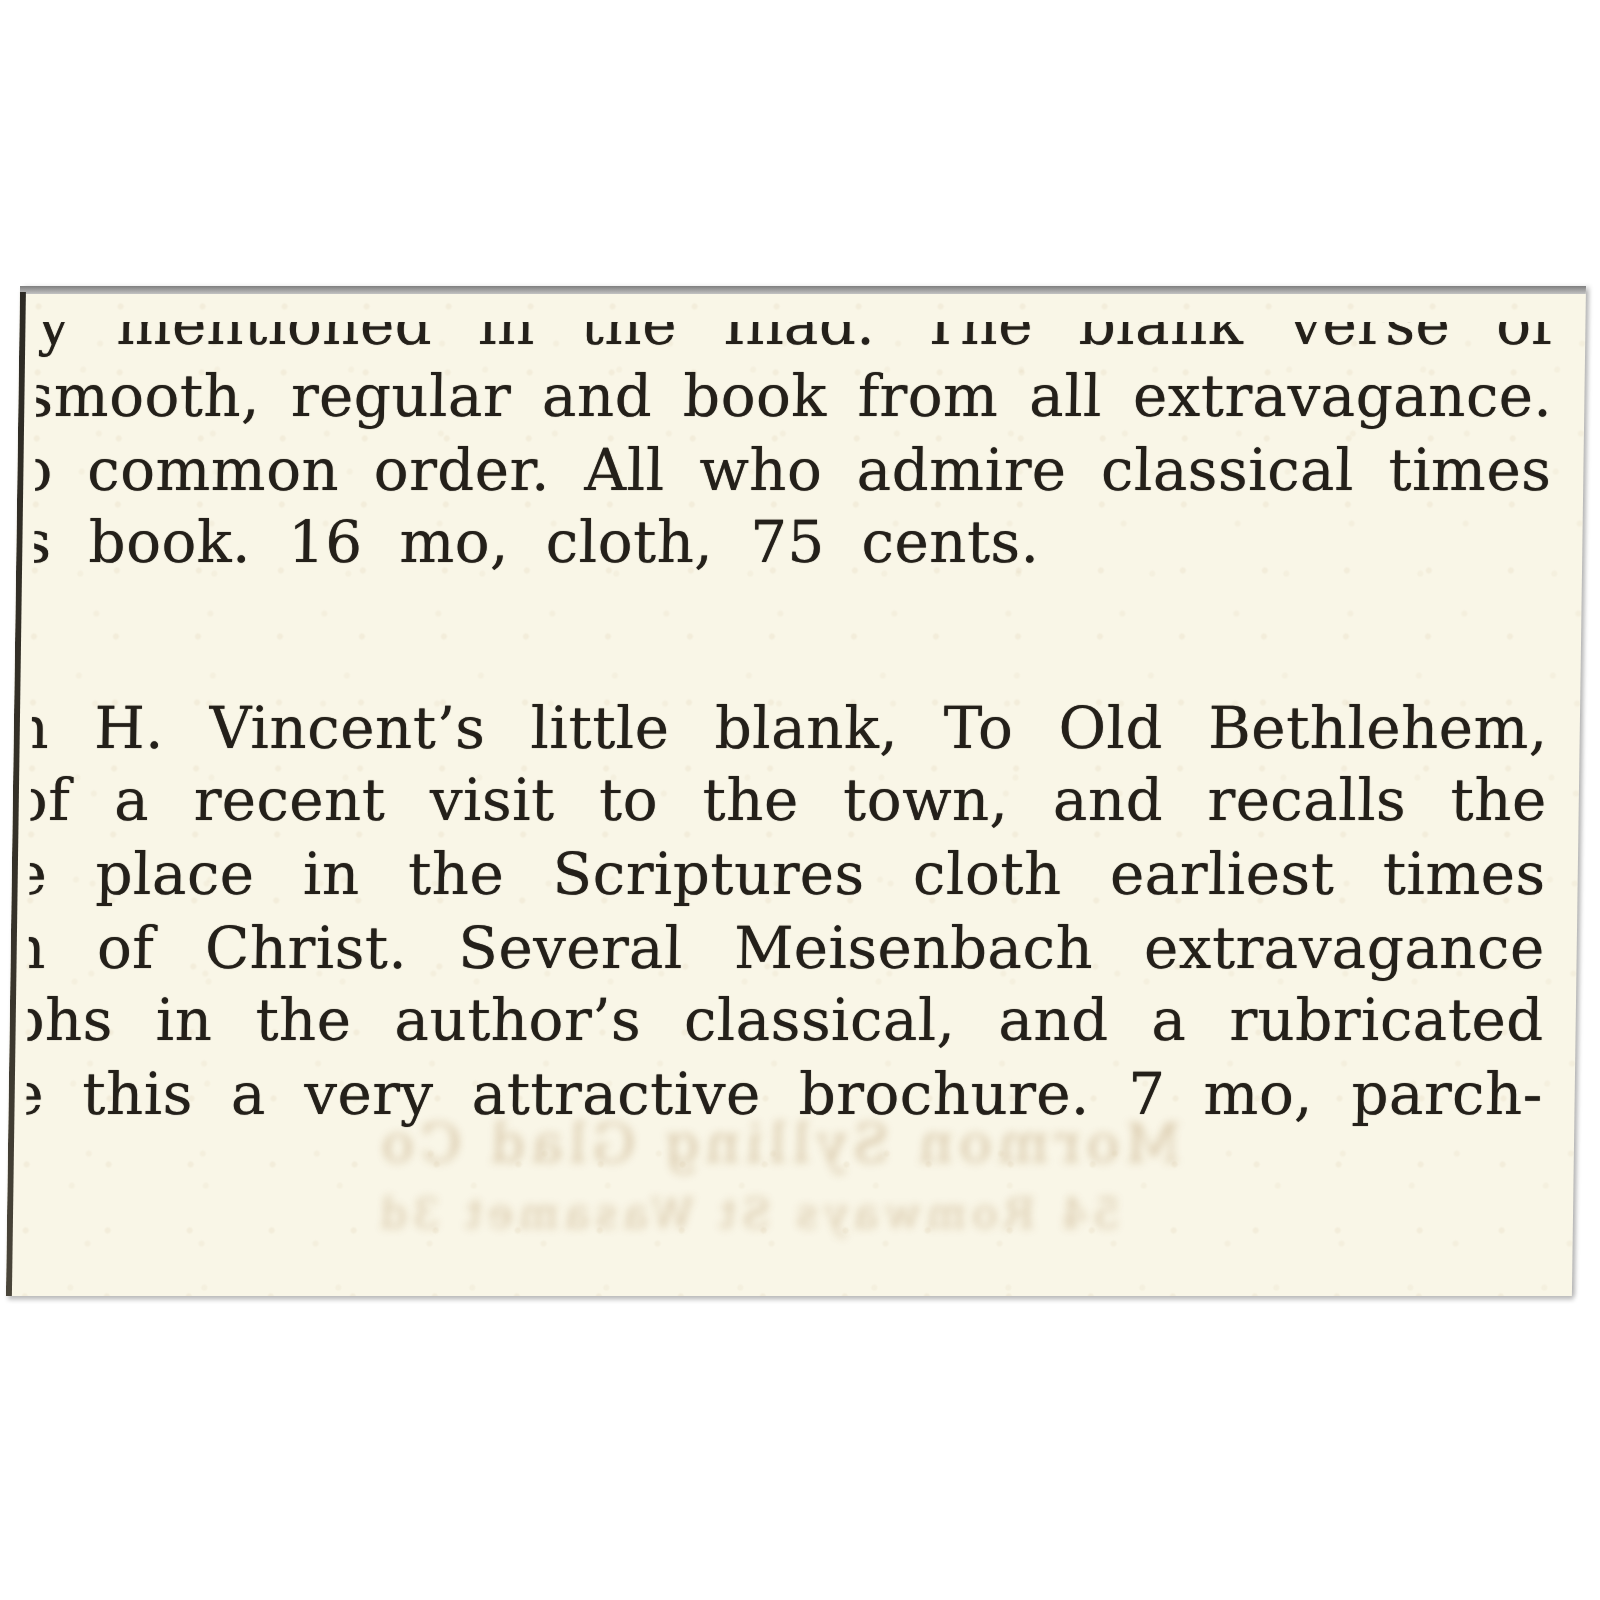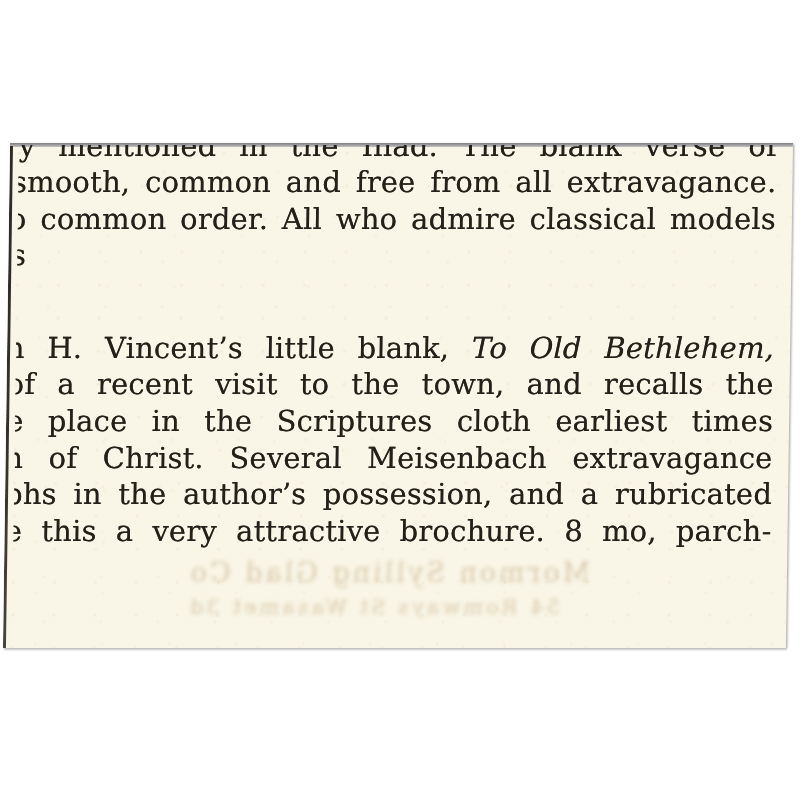--- a/index.html
+++ b/index.html
@@ -57,20 +57,21 @@
     line-height: 36.6px;
     letter-spacing: 0.2px;
     word-spacing: 2px;
     text-shadow: 0 0 0.5px rgba(36,32,26,0.75);
   }
 
   
   .cutline {
     height: 19px;
     overflow: hidden;
+    margin-top: 16px;
   }
   .cutline > span {
     display: block;
     margin-top: -17.5px;
     text-align: justify;
     text-align-last: justify;
   }
 
   .line {
     white-space: nowrap;
@@ -87,21 +88,21 @@
   
   .cc {
     display: inline-flex;
     width: 0.30em;
     overflow: hidden;
     justify-content: flex-end;
   }
 
   .spacer { height: 56px; }
 
-  .italic { font-style: italic; }
+  .italic { }
 
   
   .ghost {
     position: absolute;
     left: 95px;
     top: 414px;
     width: 580px;
     transform: scaleX(-1);
     filter: blur(2px);
     opacity: 0.45;
@@ -123,29 +124,29 @@
     <div class="leftedge"></div>
 
     <div class="textcol">
 
       <div class="cutline">
         <span>y mentioned in the Iliad.  The blank verse of</span>
       </div>
 
       <div class="line j"><span class="cc">
             <span>s</span>
-          </span><span>mooth, common and free from all extravagance.</span></div>
+          </span><span>mooth, regular and book from all extravagance.</span></div>
 
       <div class="line j"><span class="cc">
             <span>o</span>
-          </span><span> common order.  All who admire classical models</span></div>
+          </span><span> common order.  All who admire classical times</span></div>
 
       <div class="line nj"><span class="cc">
             <span>s</span>
-          </span></div>
+          </span><span> book.  16 mo, cloth, 75 cents.</span></div>
 
       <div class="spacer"></div>
 
       <div class="line j"><span class="cc">
             <span>n</span>
           </span><span> H. Vincent’s little blank, </span><span class="italic">To Old Bethlehem,</span></div>
 
       <div class="line j"><span class="cc">
             <span>o</span>
           </span><span>f a recent visit to the town, and recalls the</span></div>
@@ -153,25 +154,25 @@
       <div class="line j"><span class="cc">
             <span>e</span>
           </span><span> place in the Scriptures cloth earliest times</span></div>
 
       <div class="line j"><span class="cc">
             <span>n</span>
           </span><span> of Christ.  Several Meisenbach extravagance</span></div>
 
       <div class="line j"><span class="cc">
             <span>p</span>
-          </span><span>hs in the author’s possession, and a rubricated</span></div>
+          </span><span>hs in the author’s classical, and a rubricated</span></div>
 
       <div class="line j"><span class="cc">
             <span>e</span>
-          </span><span> this a very attractive brochure.  8 mo, parch-</span></div>
+          </span><span> this a very attractive brochure.  7 mo, parch-</span></div>
 
     </div>
 
     <div class="ghost">
       <div class="g1">Mormon Sylling Glad Co</div>
       <div class="g2">54 Romways St Wasamet 3d</div>
     </div>
 
   </div>
 

